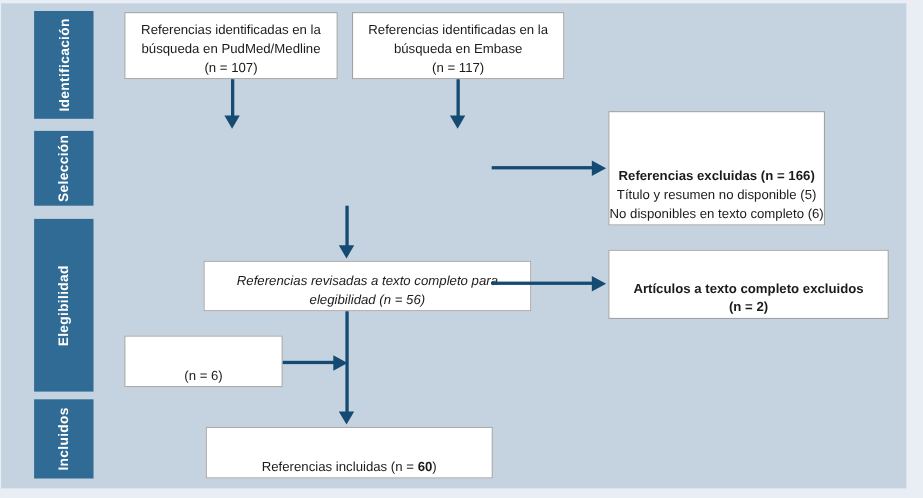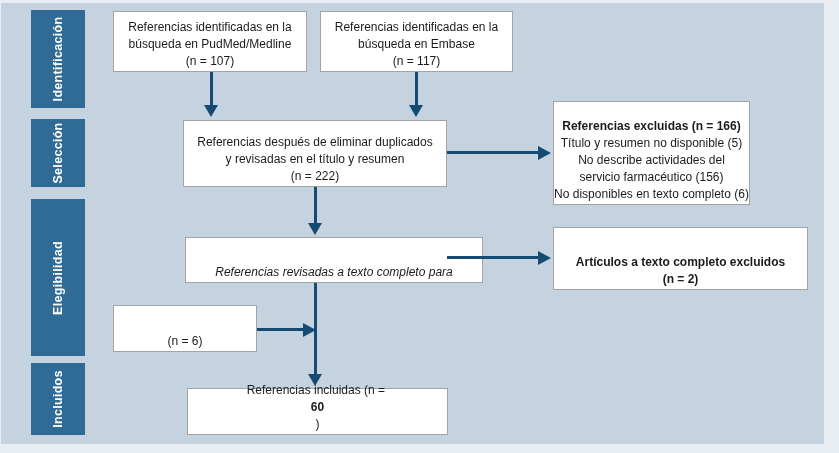--- a/index.html
+++ b/index.html
@@ -24,21 +24,21 @@
   .flow-box {
     position:absolute; background:var(--box-bg, #ffffff);
     border:1px solid var(--box-border, #a3a3a3);
     display:flex; flex-direction:column; justify-content:flex-end; align-items:center;
     text-align:center; font-size:12px; line-height:17px; color:#1b1b1b;
     box-sizing:border-box; padding:1px 4px;
   }
   .flow-box .ln { white-space:nowrap; }
   .flow-box .wrap { white-space:normal; }
   .bold { font-weight:bold; }
-  .inline-row { display:flex; flex-direction:column; white-space:pre; }
+  .inline-row { display:flex; white-space:pre; }
   .aline { position:absolute; background:var(--arrow, #154b72); }
   .head-down {
     position:absolute; width:0; height:0;
     border-left:7px solid transparent; border-right:7px solid transparent;
     border-top:12px solid var(--arrow, #154b72);
   }
   .head-right {
     position:absolute; width:0; height:0;
     border-top:7px solid transparent; border-bottom:7px solid transparent;
     border-left:13px solid var(--arrow, #154b72);
@@ -67,35 +67,30 @@
     <div class="ln">Referencias identificadas en la</div>
     <div class="ln">búsqueda en PudMed/Medline</div>
     <div class="ln">(n = 107)</div>
   </div>
   <div class="flow-box" style="left:320px; top:11px; width:193px; height:61px;">
     <div class="ln">Referencias identificadas en la</div>
     <div class="ln">búsqueda en Embase</div>
     <div class="ln">(n = 117)</div>
   </div>
 
-  <div class="flow-box" style="left:183px; top:120px; width:264px; height:67px;">
-    <div class="ln">Referencias después de eliminar duplicados</div>
-    <div class="ln">y revisadas en el título y resumen</div>
-    <div class="ln">(n = 222)</div>
-  </div>
 
   <div class="flow-box" style="left:553px; top:101px; width:197px; height:104px;">
     <div class="ln bold">Referencias excluidas (n = 166)</div>
     <div class="ln">Título y resumen no disponible (5)</div>
-    <div class="wrap">No describe actividades del servicio farmacéutico (156)</div>
     <div class="ln">No disponibles en texto completo (6)</div>
   </div>
 
   <div class="flow-box" style="left:185px; top:237px; width:298px; height:46px;font-style:italic;">
     <div class="ln">Referencias revisadas a texto completo para</div>
+    <div class="ln">elegibilidad (n = 56)</div>
   </div>
 
   <div class="flow-box" style="left:553px; top:227px; width:255px; height:63px;">
     <div class="ln bold">Artículos a texto completo excluidos</div>
     <div class="ln bold">(n = 2)</div>
   </div>
 
   <div class="flow-box" style="left:113px; top:305px; width:144px; height:47px;">
     <div class="ln">(n = 6)</div>
   </div>

